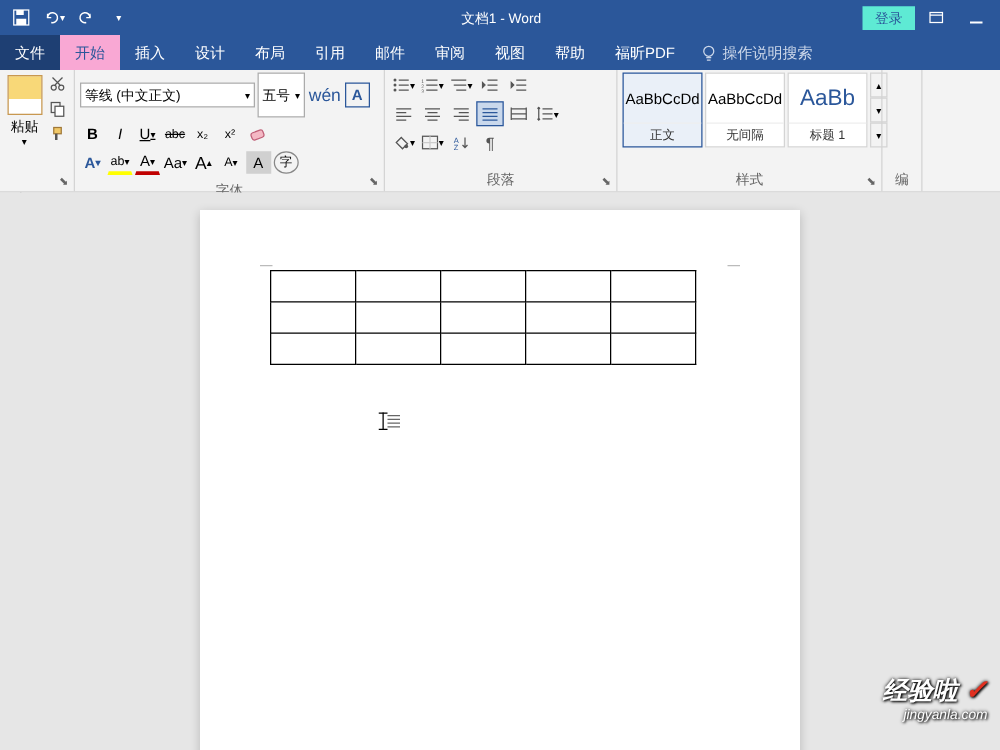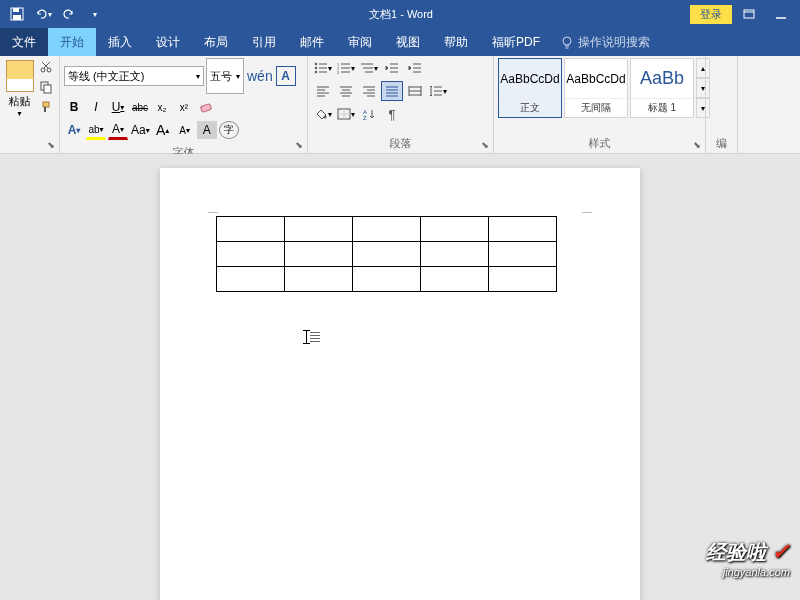--- a/index.html
+++ b/index.html
@@ -3,26 +3,26 @@
 <meta charset="utf-8">
 <style>
 * { box-sizing: border-box; margin: 0; padding: 0; font-family: "Microsoft YaHei", sans-serif; }
 body { width: 800px; height: 600px; background: #e6e6e6; overflow: hidden; position: relative; }
 
 .titlebar { height: 28px; background: #2b579a; display: flex; align-items: center; color: #fff; font-size: 11px; }
 .qat { display: flex; gap: 4px; padding: 0 6px; align-items: center; }
 .qat-btn { width: 22px; height: 22px; display: flex; align-items: center; justify-content: center; cursor: pointer; }
 .title-text { flex: 1; text-align: center; }
 .title-right { display: flex; gap: 2px; padding-right: 4px; align-items: center; }
-.login-btn { background: #fde047; color: #2b579a; padding: 2px 10px; font-size: 11px; cursor: pointer; }
+.login-btn { background: #5eead4; color: #2b579a; padding: 2px 10px; font-size: 11px; cursor: pointer; }
 .win-btn { width: 30px; height: 22px; display: flex; align-items: center; justify-content: center; cursor: pointer; }
 
 .tabbar { height: 28px; background: #2b579a; display: flex; align-items: stretch; color: #fff; font-size: 12px; }
 .tab { padding: 0 12px; display: flex; align-items: center; cursor: pointer; }
-.tab.active { background: #7dd3fc; color: #2b579a; }
+.tab.active { background: #f9a8d4; color: #2b579a; }
 .tab.file { background: #1e3f73; }
 .tell-me { display: flex; align-items: center; gap: 4px; padding: 0 8px; color: #cdd8ea; }
 
 .ribbon { height: 98px; background: #f3f3f3; border-bottom: 1px solid #d4d4d4; display: flex; }
 .group { border-right: 1px solid #d4d4d4; padding: 2px 4px 0 4px; display: flex; flex-direction: column; position: relative; }
 .group-content { flex: 1; display: flex; align-items: flex-start; }
 .group-label { font-size: 11px; color: #666; text-align: center; padding: 2px 0; position: relative; }
 .dialog-launcher { position: absolute; right: 2px; bottom: 2px; width: 12px; height: 12px; font-size: 9px; color: #666; cursor: pointer; display: flex; align-items: center; justify-content: center; }
 
 .clipboard-group { width: 60px; gap: 32px; }

